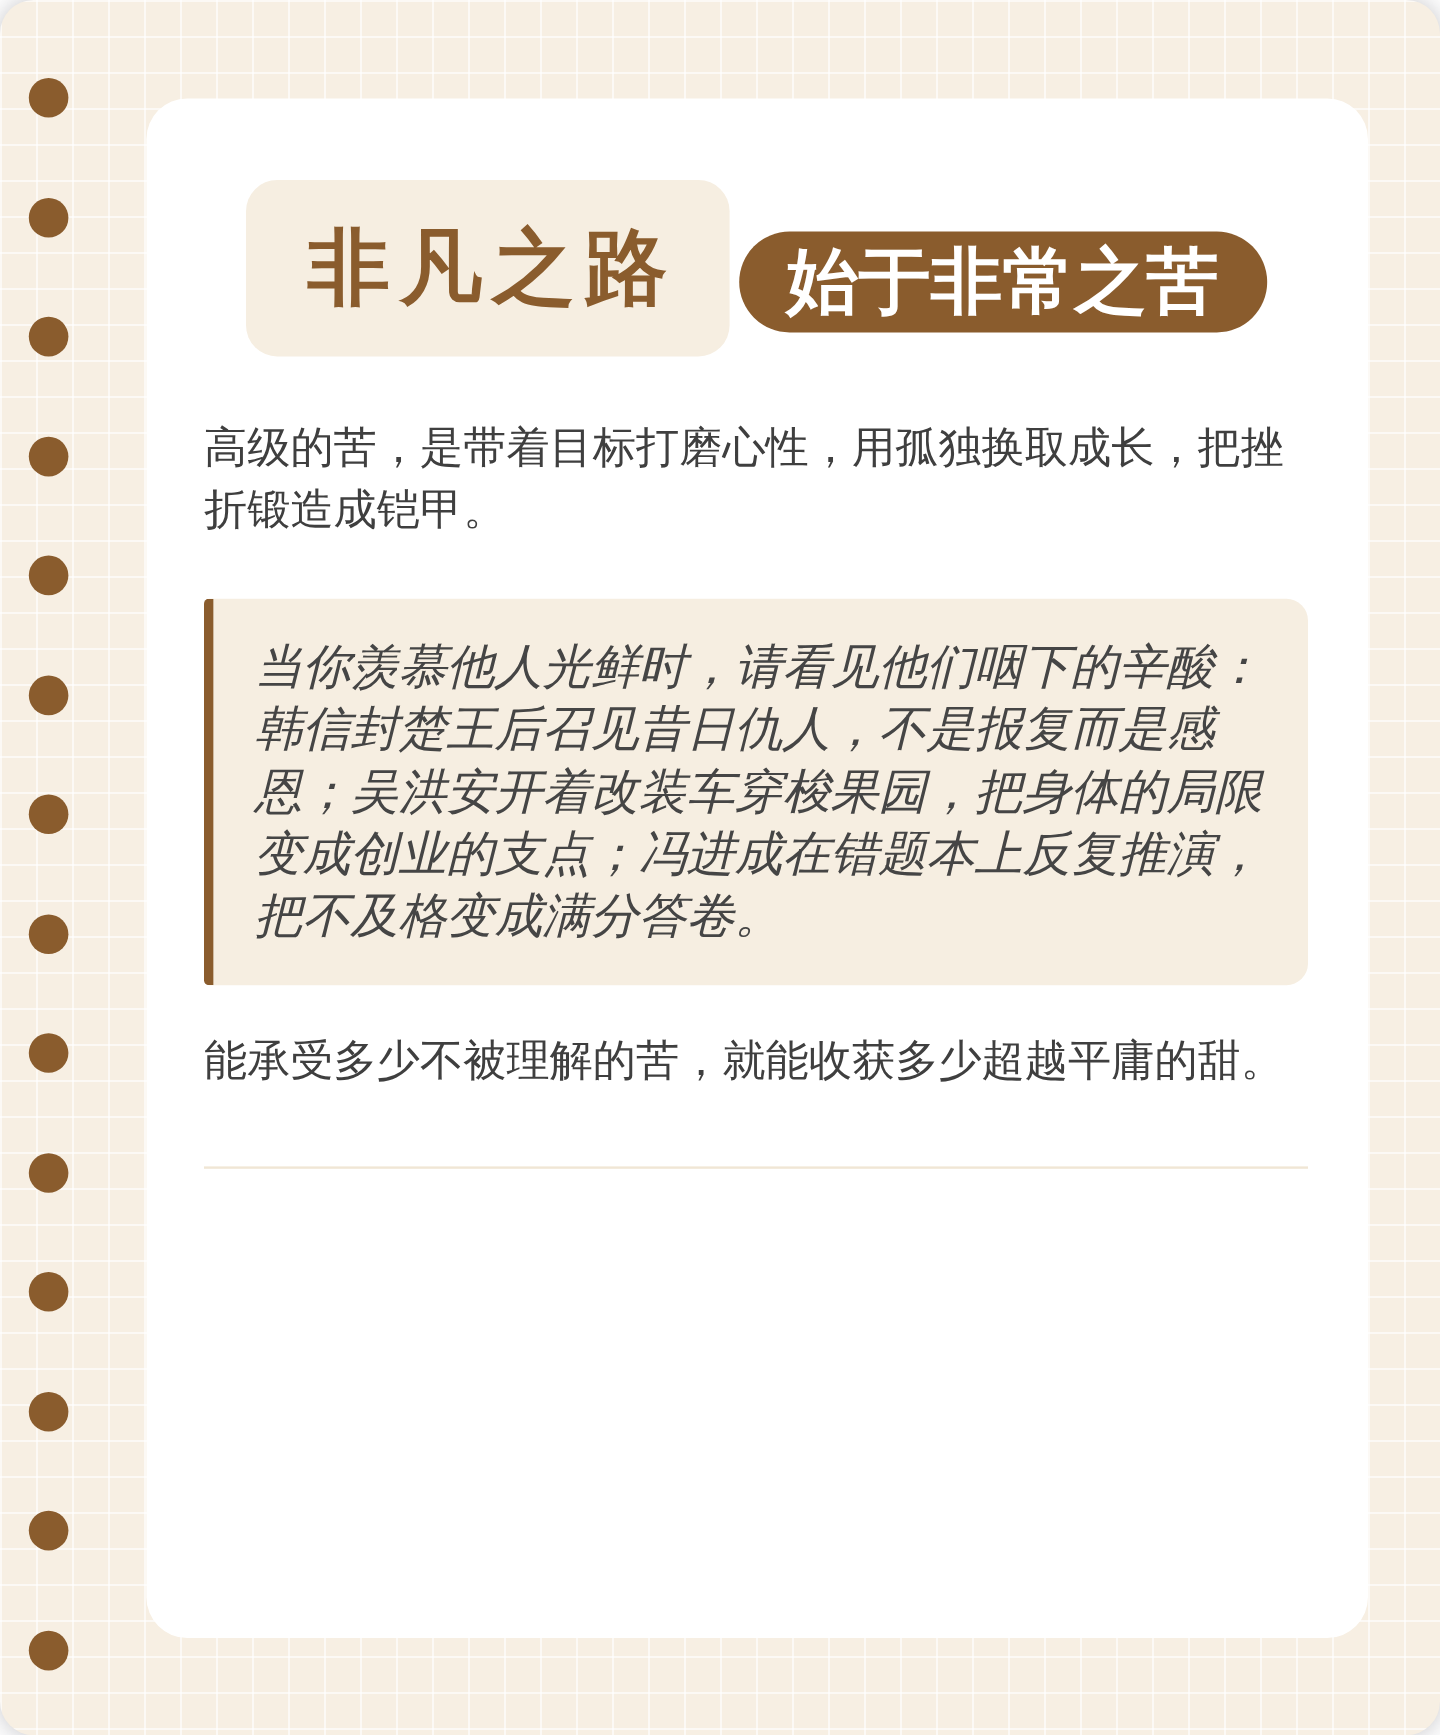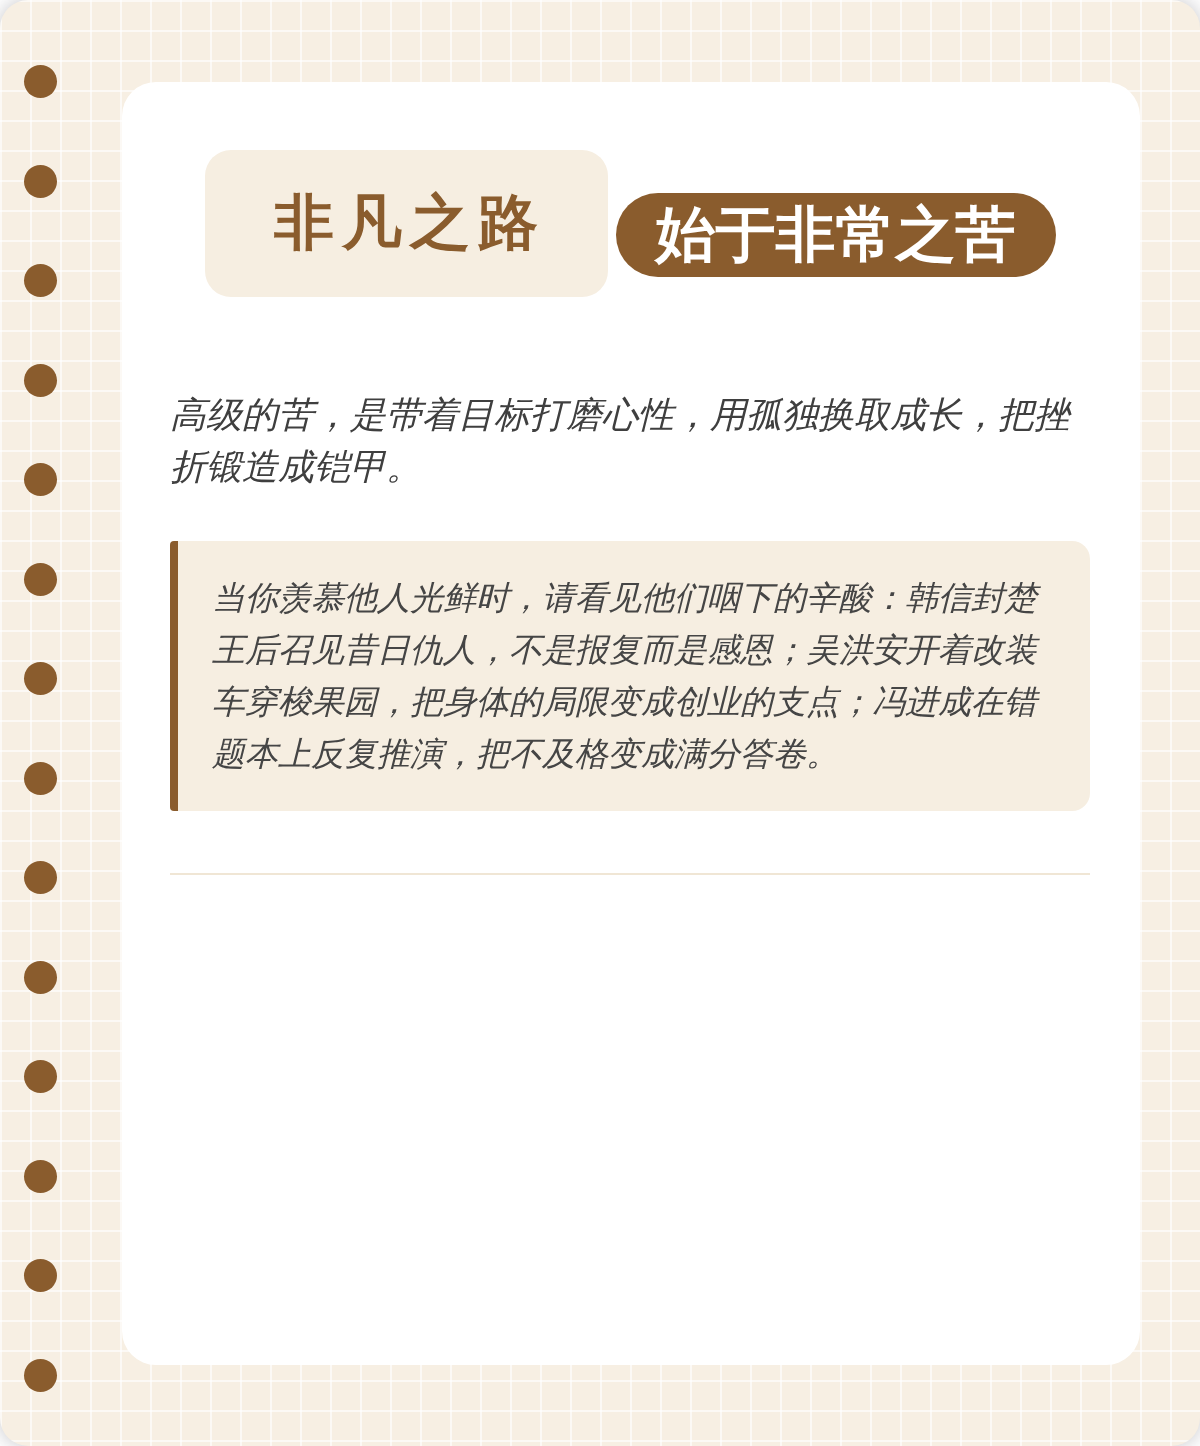--- a/index.html
+++ b/index.html
@@ -58,21 +58,21 @@
   }
   .title-box {
     width: 403px;
     height: 147px;
     background: var(--panel-bg, #f6eee1);
     border-radius: 26px;
     display: flex;
     align-items: center;
     justify-content: center;
     color: var(--accent, #8a5c2d);
-    font-size: 60px;
+    font-size: 69px;
     font-weight: bold;
     letter-spacing: 8px;
     text-indent: 8px;
     white-space: nowrap;
   }
   .badge-pill {
     margin-top: 43px;
     height: 84px;
     padding: 0 40px;
     background: var(--accent, #8a5c2d);
@@ -83,34 +83,34 @@
     display: flex;
     align-items: center;
     white-space: nowrap;
   }
   .p {
     color: var(--text, #3f3f3f);
     font-size: 36px;
     line-height: 52px;
     margin: 0;
   }
-  .p-intro { margin-top: 92px; font-style: italic; }
+  .p-intro { margin-top: 50px; }
   .quote-block {
     margin-top: 48px;
     background: var(--panel-bg, #f6eee1);
     border-left: 8px solid var(--accent, #8a5c2d);
     border-radius: 4px 18px 18px 4px;
     padding: 31px 28px 31px 34px;
     box-sizing: border-box;
   }
   .quote-text {
     margin: 0;
     font-style: italic;
     color: #454545;
-    font-size: 33px;
+    font-size: 40px;
     line-height: 52px;
   }
   .p-middle { margin-top: 37px; }
   .divider {
     margin: 62px 0 0 0;
     height: 2px;
     background: #f0e6d5;
     border: none;
   }
   .p-closing { margin-top: 60px; }
@@ -152,18 +152,19 @@
         <span>始于非常之苦</span>
       </div>
     </div>
 
     <p class="p p-intro">高级的苦，是带着目标打磨心性，用孤独换取成长，把挫折锻造成铠甲。</p>
 
     <div class="quote-block">
       <p class="quote-text">当你羡慕他人光鲜时，请看见他们咽下的辛酸：韩信封楚王后召见昔日仇人，不是报复而是感恩；吴洪安开着改装车穿梭果园，把身体的局限变成创业的支点；冯进成在错题本上反复推演，把不及格变成满分答卷。</p>
     </div>
 
+    <p class="p p-middle">能承受多少不被理解的苦，就能收获多少超越平庸的甜。</p>
 
     <hr class="divider">
 
 
   </div>
 </div>
 
 </body></html>

